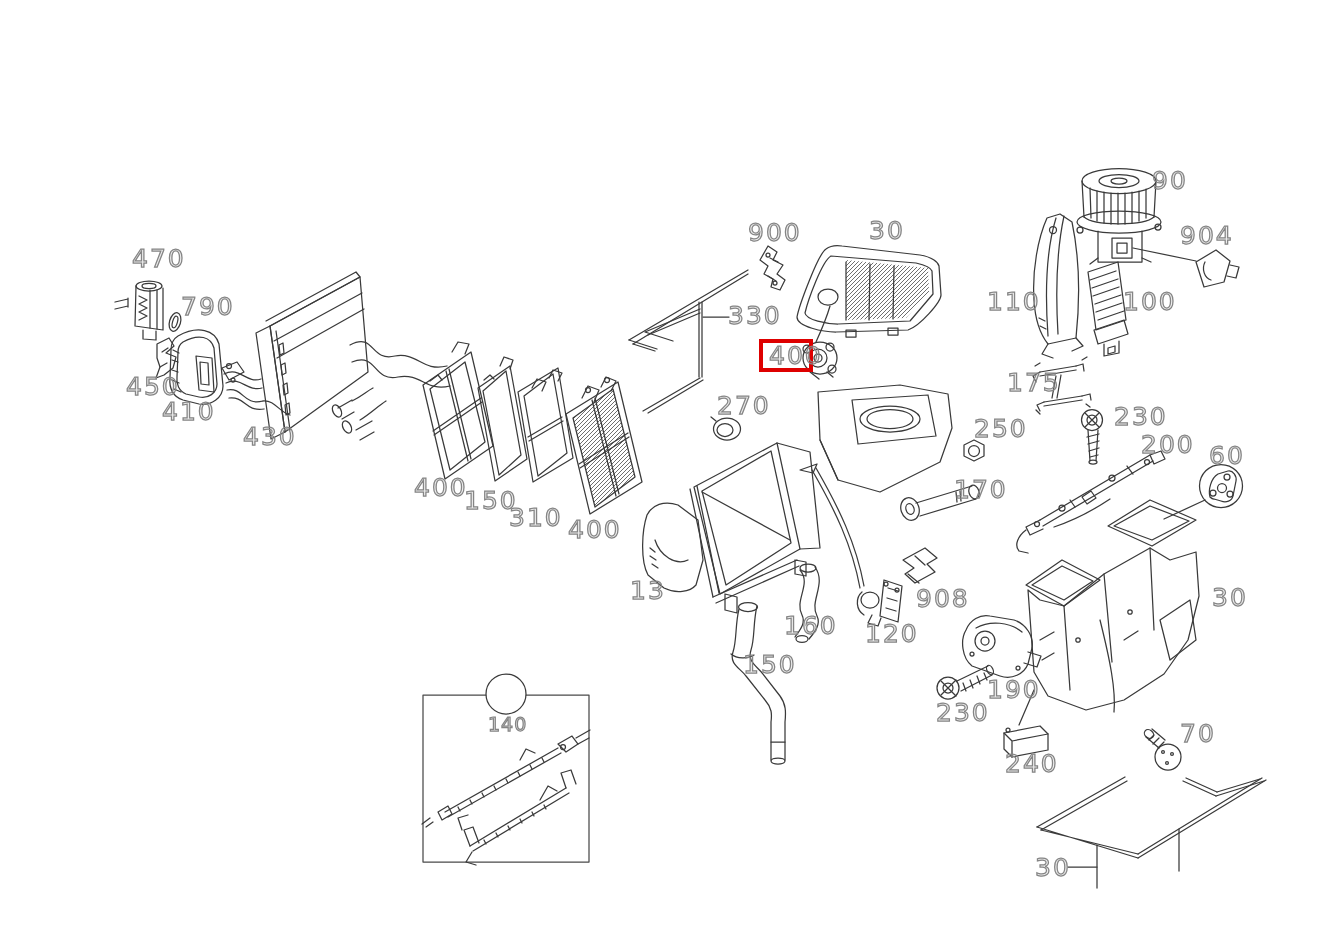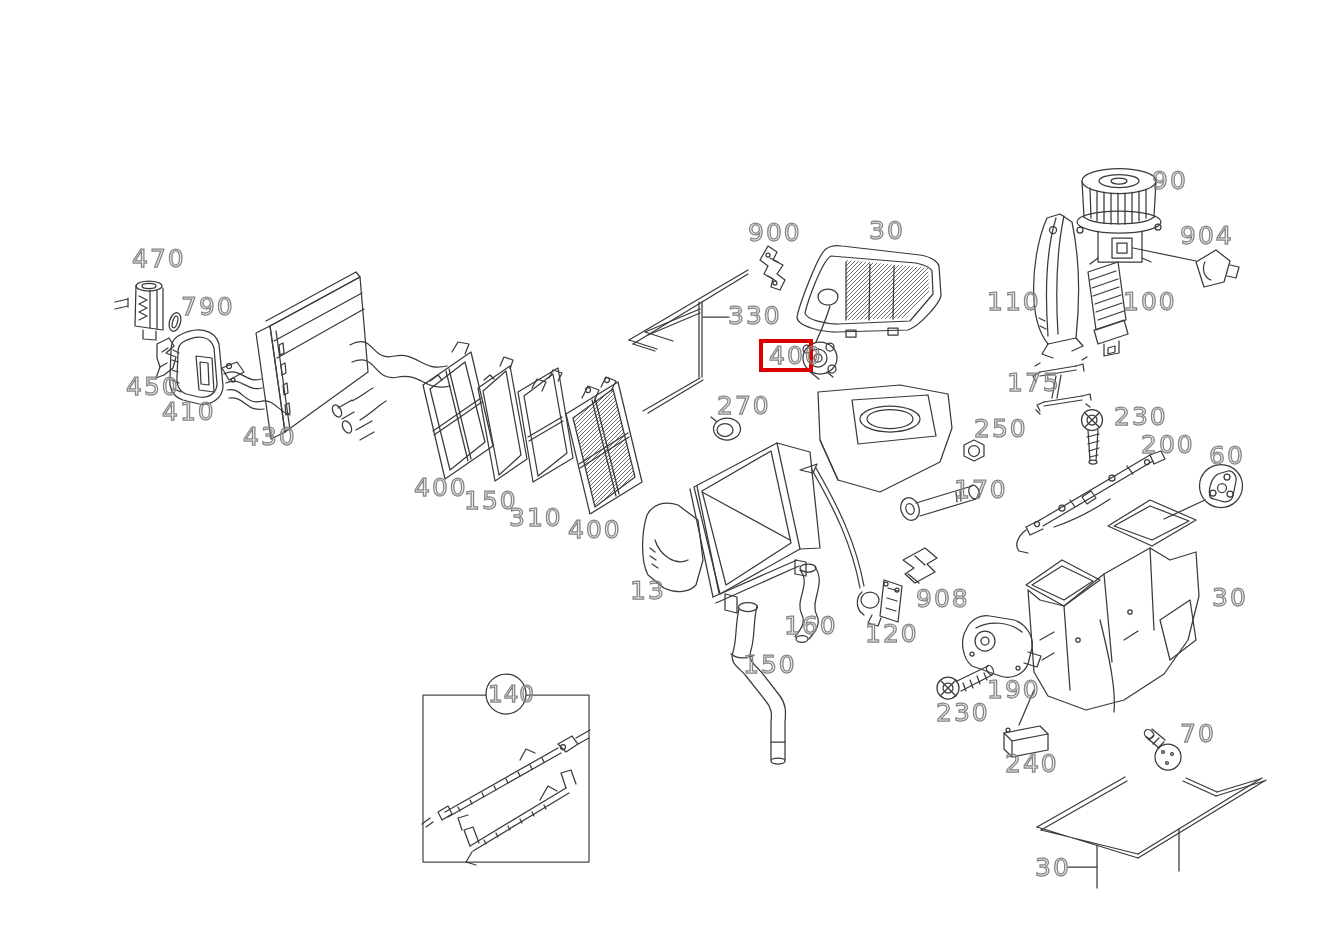--- a/index.html
+++ b/index.html
@@ -3,21 +3,21 @@
 <meta charset="utf-8">
 <style>
   html,body{margin:0;padding:0;background:#fff;}
   .stage{position:relative;width:1326px;height:937px;background:#fff;overflow:hidden;
          font-family:"DejaVu Sans","Liberation Sans",sans-serif;}
   .stage svg{position:absolute;left:0;top:0;}
   .co{position:absolute;font-size:25px;letter-spacing:2px;line-height:1;
       color:rgba(140,140,140,0.16);
       -webkit-text-stroke:1.25px #858585;
       cursor:pointer;user-select:none;white-space:nowrap;z-index:4;}
-  .co.small{font-size:23px;letter-spacing:1px;}
+  .co.small{font-size:19px;letter-spacing:1px;margin-top:32px;}
   .hlbox{position:absolute;left:759px;top:339px;width:54px;height:33px;
          box-sizing:border-box;border:4px solid #de0000;z-index:3;}
 </style>
 </head>
 <body>
 
 <div class="stage">
 
 <svg width="1326" height="937" viewBox="0 0 1326 937">
   <defs>

